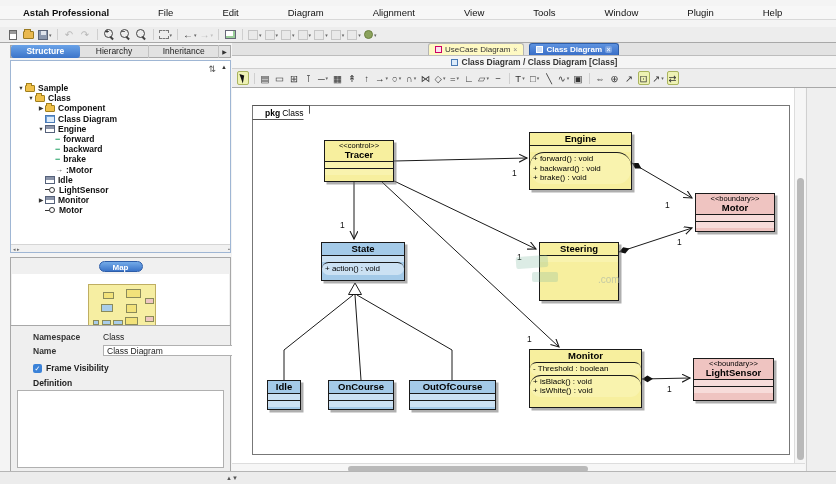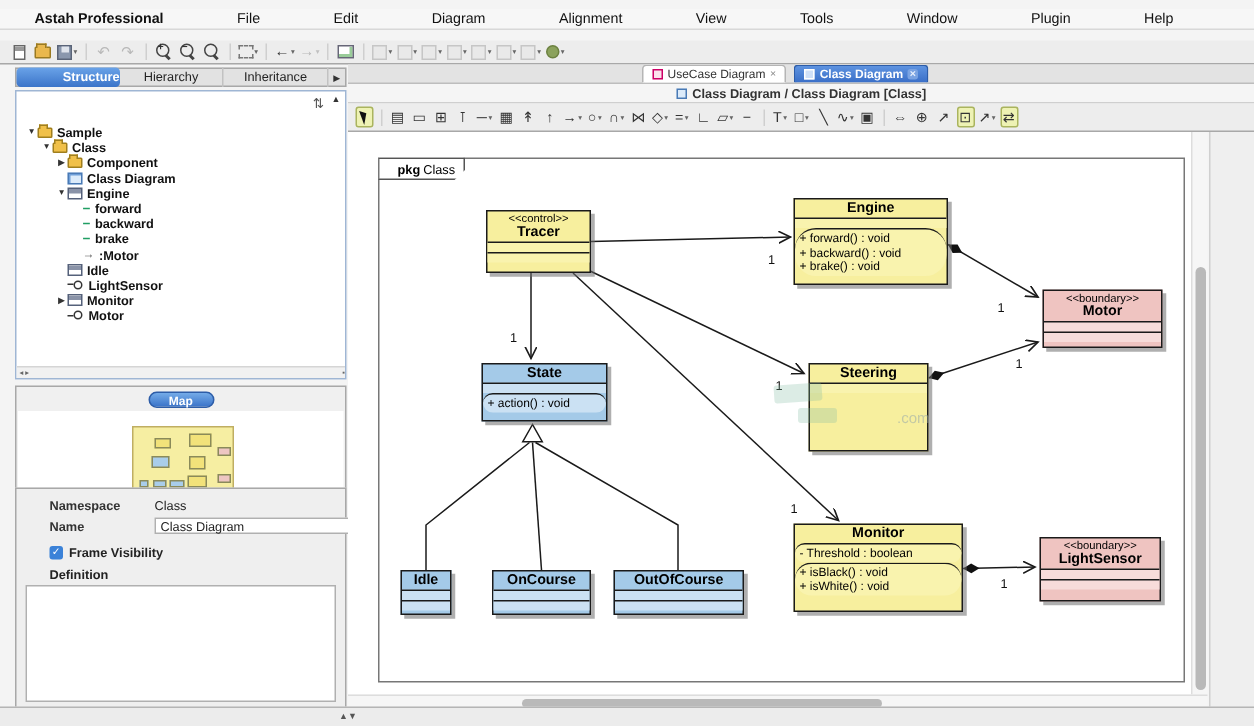--- a/index.html
+++ b/index.html
@@ -58,21 +58,21 @@
   .ic-ph { width:10px; height:10px; border:1px solid #c6c6c6; background:#e9e9e9; }
   .ic-greendot { width:9px; height:9px; border-radius:50%; background:#8ba25c;
     border:1px solid #6c8140; }
 
   
   #leftpanel { left:10px; top:45px; width:221px; height:426px; }
   .ptabs { position:relative; height:13px; background:#e2e2e2; border:1px solid #a8a8a8;
     display:flex; align-items:center; font-size:8.5px; color:#222; }
   .ptab { flex:1; text-align:center; height:13px; line-height:12px; border-right:1px solid #c2c2c2; }
   .ptab.active { background:linear-gradient(#6aa3e8,#3b74c9); color:#fff; font-weight:bold;
-    border-radius:3px; border-right:none;text-align:right; }
+    border-radius:3px; border-right:none; }
   .ptab-arrow { width:11px; text-align:center; font-size:6px; color:#333; }
   #treebox { left:0px; top:15px; width:221px; height:193px; background:#fff;
     border:1px solid #9fb6d4; position:absolute; overflow:hidden; }
   #tree-sort { position:absolute; right:14px; top:3px; font-size:9px; color:#555; }
   #tree-up { position:absolute; right:3px; top:3px; font-size:6px; color:#333; }
   #tree { position:absolute; left:2px; top:22px; right:8px; }
   .trow { display:flex; align-items:center; height:10.2px; font-size:8.5px;
     font-weight:bold; color:#111; white-space:nowrap; }
   .texp { width:8px; font-size:5.5px; color:#333; text-align:center; flex:none; }
   .ticon { margin-right:3px; flex:none; display:inline-block; }
@@ -118,21 +118,21 @@
     font-size:7px; line-height:9px; text-align:center; margin-right:4px; }
   #def-area { position:absolute; left:6px; top:64px; width:207px; height:78px;
     background:#fff; border:1px solid #b0b0b0; }
 
   
   #editor { left:232px; top:43px; width:604px; height:428px; }
   #etabs { position:absolute; left:0; top:0; width:604px; height:13px; background:#e3e3e3;
     border-bottom:1px solid #bdbdbd; display:flex; align-items:flex-end; padding-left:196px; }
   .etab { display:flex; align-items:center; gap:3px; height:12px; padding:0 6px;
     font-size:8px; border:1px solid #b5b5b5; border-bottom:none;
-    border-radius:3px 3px 0 0; background:#ffffff; color:#333; margin-right:5px; }
+    border-radius:3px 3px 0 0; background:#fef9c3; color:#333; margin-right:5px; }
   .etab.active { background:linear-gradient(#5e93e0,#3a6fc8); color:#fff; font-weight:bold;
     border-color:#2d5da8; }
   .etab .eicon { width:7px; height:7px; border:1px solid #c06; background:#fbe3ec; }
   .etab.active .eicon { border-color:#fff; background:#cfe0f8; }
   .etab .ex { font-size:7px; color:#888; }
   .etab.active .ex { color:#e8f0fc; background:#7aa3e2; border-radius:2px; padding:0 1.5px; }
   #ebread { position:absolute; left:0; top:13px; width:604px; height:13px; background:#f5f5f5;
     border-bottom:1px solid #cfcfcf; display:flex; align-items:center; justify-content:center;
     gap:4px; font-size:8.5px; font-weight:bold; color:#333; }
   #ebread .eicon { width:7px; height:7px; border:1px solid #4a7ab5; background:#dcebfa; }

